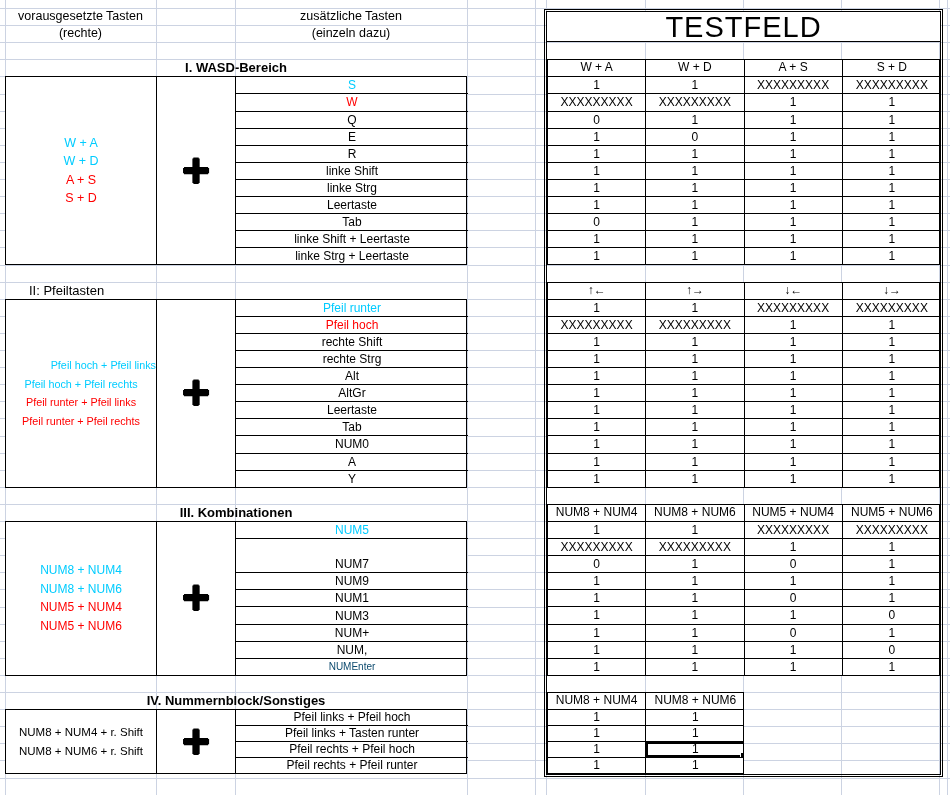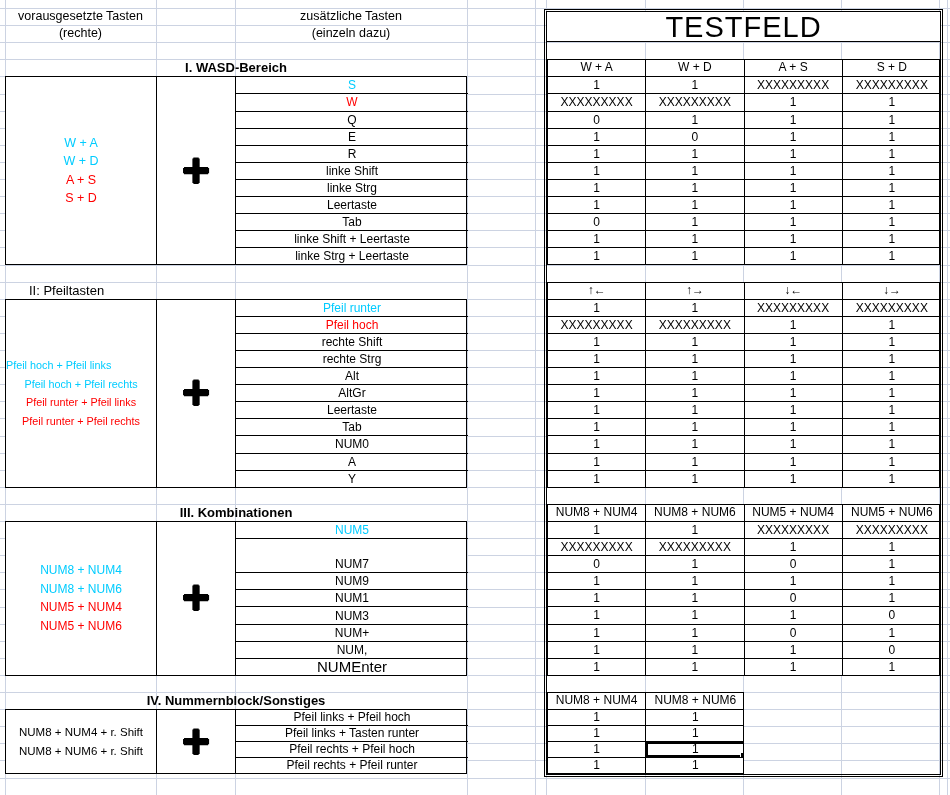--- a/index.html
+++ b/index.html
@@ -273,21 +273,21 @@
         <div style="position: absolute; box-sizing: border-box; left: 0px; top: 102.6px; width: 100%; height: 17.1px; line-height: 16.1px; font-size: 12px; text-align: center; white-space: nowrap; border-bottom: 1px solid rgb(0, 0, 0); color: rgb(0, 0, 0);">linke Strg</div>
         <div style="position: absolute; box-sizing: border-box; left: 0px; top: 119.7px; width: 100%; height: 17.1px; line-height: 16.1px; font-size: 12px; text-align: center; white-space: nowrap; border-bottom: 1px solid rgb(0, 0, 0); color: rgb(0, 0, 0);">Leertaste</div>
         <div style="position: absolute; box-sizing: border-box; left: 0px; top: 136.8px; width: 100%; height: 17.1px; line-height: 16.1px; font-size: 12px; text-align: center; white-space: nowrap; border-bottom: 1px solid rgb(0, 0, 0); color: rgb(0, 0, 0);">Tab</div>
         <div style="position: absolute; box-sizing: border-box; left: 0px; top: 153.9px; width: 100%; height: 17.1px; line-height: 16.1px; font-size: 12px; text-align: center; white-space: nowrap; border-bottom: 1px solid rgb(0, 0, 0); color: rgb(0, 0, 0);">linke Shift + Leertaste</div>
         <div style="position: absolute; box-sizing: border-box; left: 0px; top: 171px; width: 100%; height: 17.1px; line-height: 16.1px; font-size: 12px; text-align: center; white-space: nowrap; border-bottom: none; color: rgb(0, 0, 0);">linke Strg + Leertaste</div>
       </div>
     </div>
     <div style="position: absolute; box-sizing: border-box; left: 5px; top: 281.6px; width: 462px; height: 17.1px; line-height: 17.1px; text-align: left; font-weight: normal; font-size: 13px; white-space: nowrap; margin-left: 24px;">II: Pfeiltasten</div>
     <div style="position: absolute; box-sizing: border-box; left: 5px; top: 298.7px; width: 462px; height: 189.1px; background: rgb(255, 255, 255); border: 1px solid rgb(0, 0, 0);">
       <div style="position: absolute; box-sizing: border-box; left: 0px; top: 0px; width: 151px; height: 100%; border-right: 1px solid rgb(0, 0, 0); display: flex; flex-direction: column; justify-content: center;">
-        <div style="position: static; box-sizing: border-box; line-height: 18.5px; font-size: 10.8px; text-align: left; white-space: nowrap; color: rgb(0, 204, 255);">Pfeil hoch + Pfeil links</div>
+        <div style="position: static; box-sizing: border-box; line-height: 18.5px; font-size: 10.8px; text-align: right; white-space: nowrap; color: rgb(0, 204, 255);">Pfeil hoch + Pfeil links</div>
         <div style="position: static; box-sizing: border-box; line-height: 18.5px; font-size: 10.8px; text-align: center; white-space: nowrap; color: rgb(0, 204, 255);">Pfeil hoch + Pfeil rechts</div>
         <div style="position: static; box-sizing: border-box; line-height: 18.5px; font-size: 10.8px; text-align: center; white-space: nowrap; color: rgb(255, 0, 0);">Pfeil runter + Pfeil links</div>
         <div style="position: static; box-sizing: border-box; line-height: 18.5px; font-size: 10.8px; text-align: center; white-space: nowrap; color: rgb(255, 0, 0);">Pfeil runter + Pfeil rechts</div>
       </div>
       <div style="position: absolute; box-sizing: border-box; left: 151px; top: 0px; width: 79px; height: 100%; border-right: 1px solid rgb(0, 0, 0); display: flex; align-items: center; justify-content: center;">
         <div style="position: static; box-sizing: border-box; font-size: 48px; font-weight: bold; line-height: 1; text-shadow: rgb(0, 0, 0) 1px 0px 0px, rgb(0, 0, 0) -1px 0px 0px, rgb(0, 0, 0) 0px 1px 0px, rgb(0, 0, 0) 0px -1px 0px;">+</div>
       </div>
       <div style="position: absolute; box-sizing: border-box; left: 230px; top: 0px; width: 232px; height: 100%;">
         <div style="position: absolute; box-sizing: border-box; left: 0px; top: 0px; width: 100%; height: 17.1px; line-height: 16.1px; font-size: 12px; text-align: center; white-space: nowrap; border-bottom: 1px solid rgb(0, 0, 0); color: rgb(0, 204, 255);">Pfeil runter</div>
         <div style="position: absolute; box-sizing: border-box; left: 0px; top: 17.1px; width: 100%; height: 17.1px; line-height: 16.1px; font-size: 12px; text-align: center; white-space: nowrap; border-bottom: 1px solid rgb(0, 0, 0); color: rgb(255, 0, 0);">Pfeil hoch</div>
@@ -314,21 +314,21 @@
         <div style="position: static; box-sizing: border-box; font-size: 48px; font-weight: bold; line-height: 1; text-shadow: rgb(0, 0, 0) 1px 0px 0px, rgb(0, 0, 0) -1px 0px 0px, rgb(0, 0, 0) 0px 1px 0px, rgb(0, 0, 0) 0px -1px 0px;">+</div>
       </div>
       <div style="position: absolute; box-sizing: border-box; left: 230px; top: 0px; width: 232px; height: 100%;">
         <div style="position: absolute; box-sizing: border-box; left: 0px; top: 0px; width: 100%; height: 17.1px; line-height: 16.1px; font-size: 12px; text-align: center; white-space: nowrap; border-bottom: 1px solid rgb(0, 0, 0); color: rgb(0, 204, 255);">NUM5</div>
         <div style="position: absolute; box-sizing: border-box; left: 0px; top: 34.2px; width: 100%; height: 17.1px; line-height: 16.1px; font-size: 12px; text-align: center; white-space: nowrap; border-bottom: 1px solid rgb(0, 0, 0); color: rgb(0, 0, 0);">NUM7</div>
         <div style="position: absolute; box-sizing: border-box; left: 0px; top: 51.3px; width: 100%; height: 17.1px; line-height: 16.1px; font-size: 12px; text-align: center; white-space: nowrap; border-bottom: 1px solid rgb(0, 0, 0); color: rgb(0, 0, 0);">NUM9</div>
         <div style="position: absolute; box-sizing: border-box; left: 0px; top: 68.4px; width: 100%; height: 17.1px; line-height: 16.1px; font-size: 12px; text-align: center; white-space: nowrap; border-bottom: 1px solid rgb(0, 0, 0); color: rgb(0, 0, 0);">NUM1</div>
         <div style="position: absolute; box-sizing: border-box; left: 0px; top: 85.5px; width: 100%; height: 17.1px; line-height: 16.1px; font-size: 12px; text-align: center; white-space: nowrap; border-bottom: 1px solid rgb(0, 0, 0); color: rgb(0, 0, 0);">NUM3</div>
         <div style="position: absolute; box-sizing: border-box; left: 0px; top: 102.6px; width: 100%; height: 17.1px; line-height: 16.1px; font-size: 12px; text-align: center; white-space: nowrap; border-bottom: 1px solid rgb(0, 0, 0); color: rgb(0, 0, 0);">NUM+</div>
         <div style="position: absolute; box-sizing: border-box; left: 0px; top: 119.7px; width: 100%; height: 17.1px; line-height: 16.1px; font-size: 12px; text-align: center; white-space: nowrap; border-bottom: 1px solid rgb(0, 0, 0); color: rgb(0, 0, 0);">NUM,</div>
-        <div style="position: absolute; box-sizing: border-box; left: 0px; top: 136.8px; width: 100%; height: 17.1px; line-height: 16.1px; font-size: 15px; text-align: center; white-space: nowrap; border-bottom: none; color: #000000;">NUMEnter</div>
+        <div style="position: absolute; box-sizing: border-box; left: 0px; top: 136.8px; width: 100%; height: 17.1px; line-height: 16.1px; font-size: 10px; text-align: center; white-space: nowrap; border-bottom: none; color: #0c4a6e;">NUMEnter</div>
       </div>
     </div>
     <div style="position: absolute; box-sizing: border-box; left: 5px; top: 692px; width: 462px; height: 17.1px; line-height: 17.1px; text-align: center; font-weight: bold; font-size: 13px; white-space: nowrap;">IV. Nummernblock/Sonstiges</div>
     <div style="position: absolute; box-sizing: border-box; left: 5px; top: 709.1px; width: 462px; height: 65px; background: rgb(255, 255, 255); border: 1px solid rgb(0, 0, 0);">
       <div style="position: absolute; box-sizing: border-box; left: 0px; top: 0px; width: 151px; height: 100%; border-right: 1px solid rgb(0, 0, 0); display: flex; flex-direction: column; justify-content: center;">
         <div style="position: static; box-sizing: border-box; line-height: 18.5px; font-size: 11.5px; text-align: center; white-space: nowrap; color: rgb(0, 0, 0);">NUM8 + NUM4 + r. Shift</div>
         <div style="position: static; box-sizing: border-box; line-height: 18.5px; font-size: 11.5px; text-align: center; white-space: nowrap; color: rgb(0, 0, 0);">NUM8 + NUM6 + r. Shift</div>
       </div>
       <div style="position: absolute; box-sizing: border-box; left: 151px; top: 0px; width: 79px; height: 100%; border-right: 1px solid rgb(0, 0, 0); display: flex; align-items: center; justify-content: center;">
         <div style="position: static; box-sizing: border-box; font-size: 48px; font-weight: bold; line-height: 1; text-shadow: rgb(0, 0, 0) 1px 0px 0px, rgb(0, 0, 0) -1px 0px 0px, rgb(0, 0, 0) 0px 1px 0px, rgb(0, 0, 0) 0px -1px 0px;">+</div>

